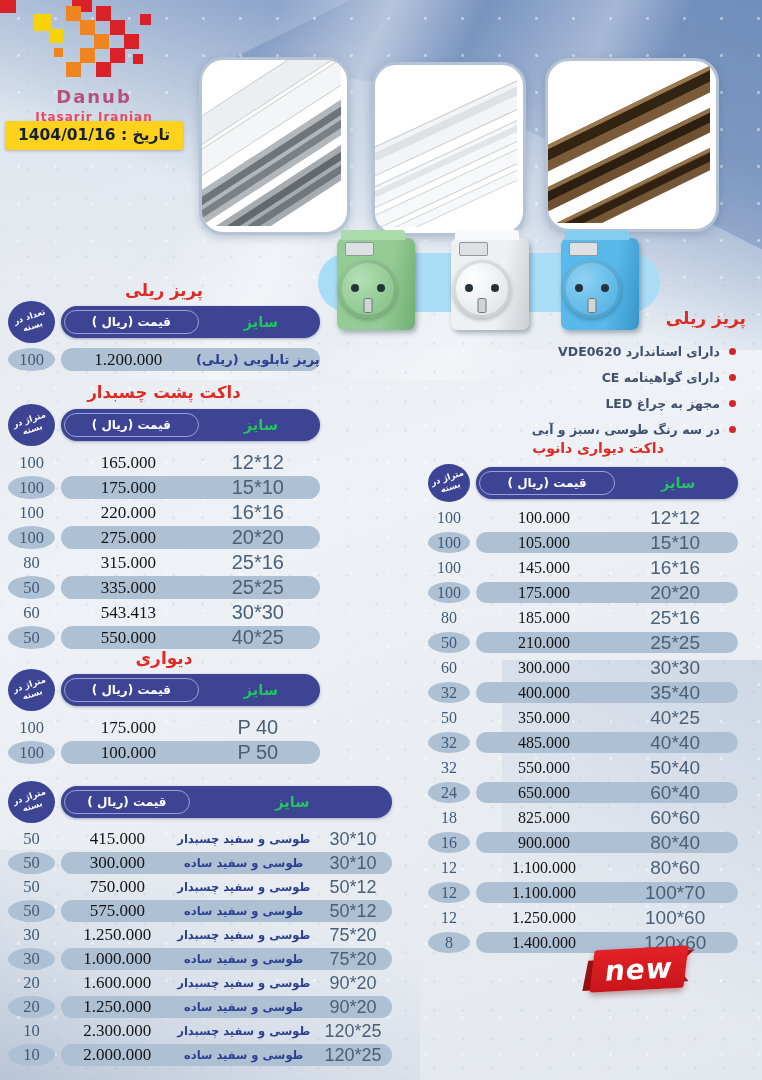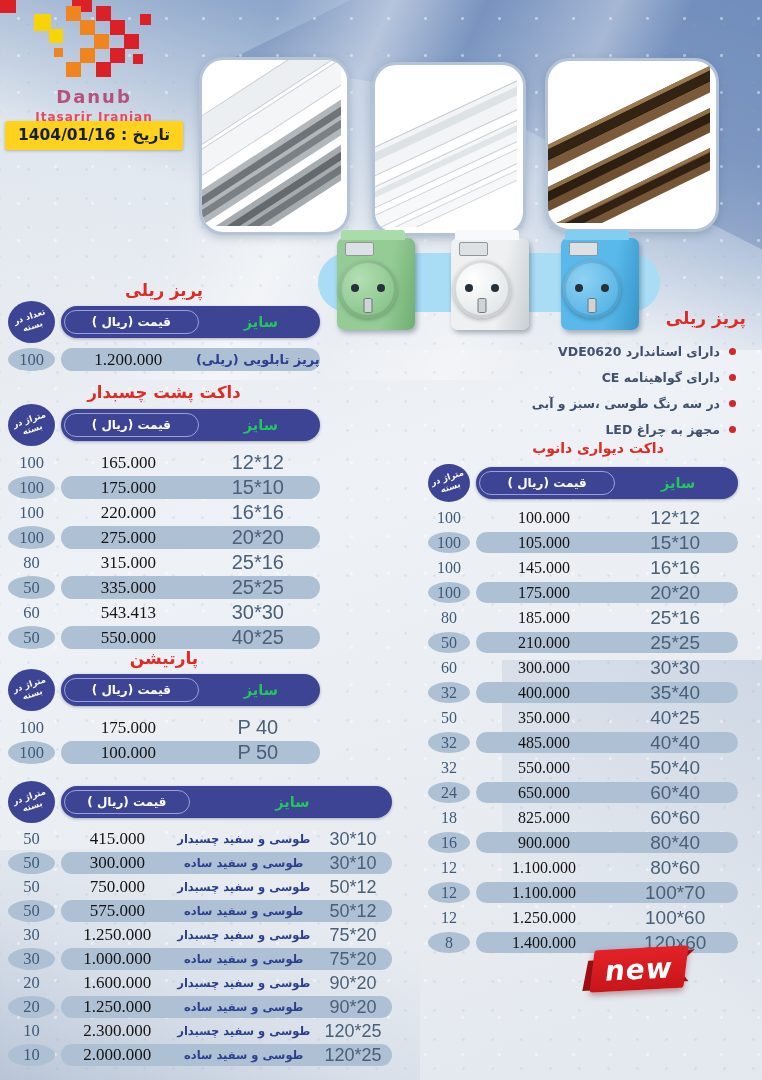--- a/index.html
+++ b/index.html
@@ -335,21 +335,21 @@
       </div>
       <div class="t-row alt">
         <div class="row-pill">
           <span class="c-size">40*25</span>
           <span class="c-price">550.000</span>
         </div>
         <div class="c-qty alt">50</div>
       </div>
     </div>
 
-  <div class="sec-title t-par-title">پارتیشن</div>
+  <div class="sec-title t-par-title">دیواری</div>
   <div class="ptable tb-par">
       <div class="t-head">
         <div class="hd-pill">
           <span class="hd-size">سایز</span>
           <span class="hd-price">قیمت (ریال )</span>
         </div>
         <div class="qty-badge">
           <div class="qty-badge-text">
             <span>متراژ در</span>
             <span>بسته</span>
@@ -472,25 +472,25 @@
       <div class="f-item">
         <span class="f-dot"></span>
         <span class="f-text">دارای استاندارد VDE0620</span>
       </div>
       <div class="f-item">
         <span class="f-dot"></span>
         <span class="f-text">دارای گواهینامه CE</span>
       </div>
       <div class="f-item">
         <span class="f-dot"></span>
-        <span class="f-text">در سه رنگ طوسی ،سبز و آبی</span>
+        <span class="f-text">مجهز به چراغ LED</span>
       </div>
       <div class="f-item">
         <span class="f-dot"></span>
-        <span class="f-text">مجهز به چراغ LED</span>
+        <span class="f-text">در سه رنگ طوسی ،سبز و آبی</span>
       </div>
     </div>
 
   <div class="sec-title t-wall-title">داکت دیواری دانوب</div>
   <div class="ptable tb-wall">
       <div class="t-head">
         <div class="hd-pill">
           <span class="hd-size">سایز</span>
           <span class="hd-price">قیمت (ریال )</span>
         </div>

